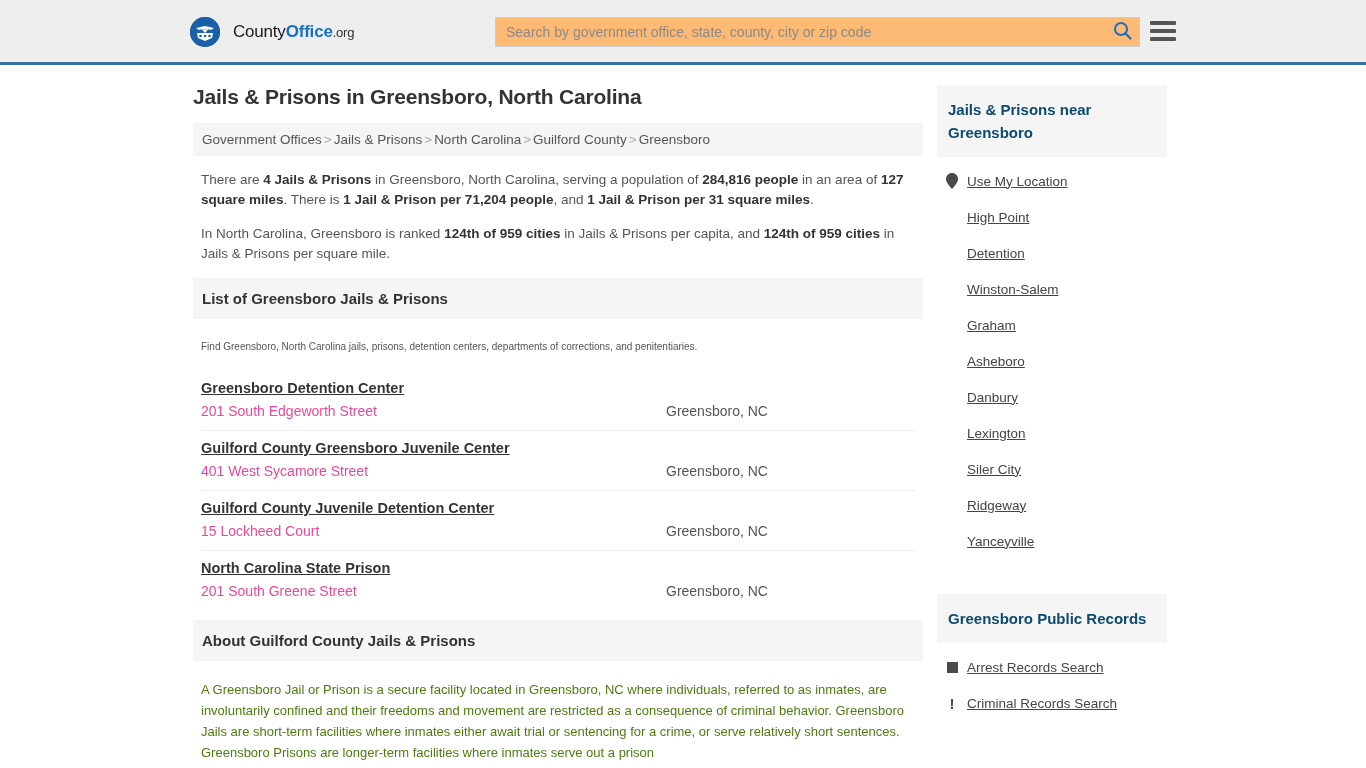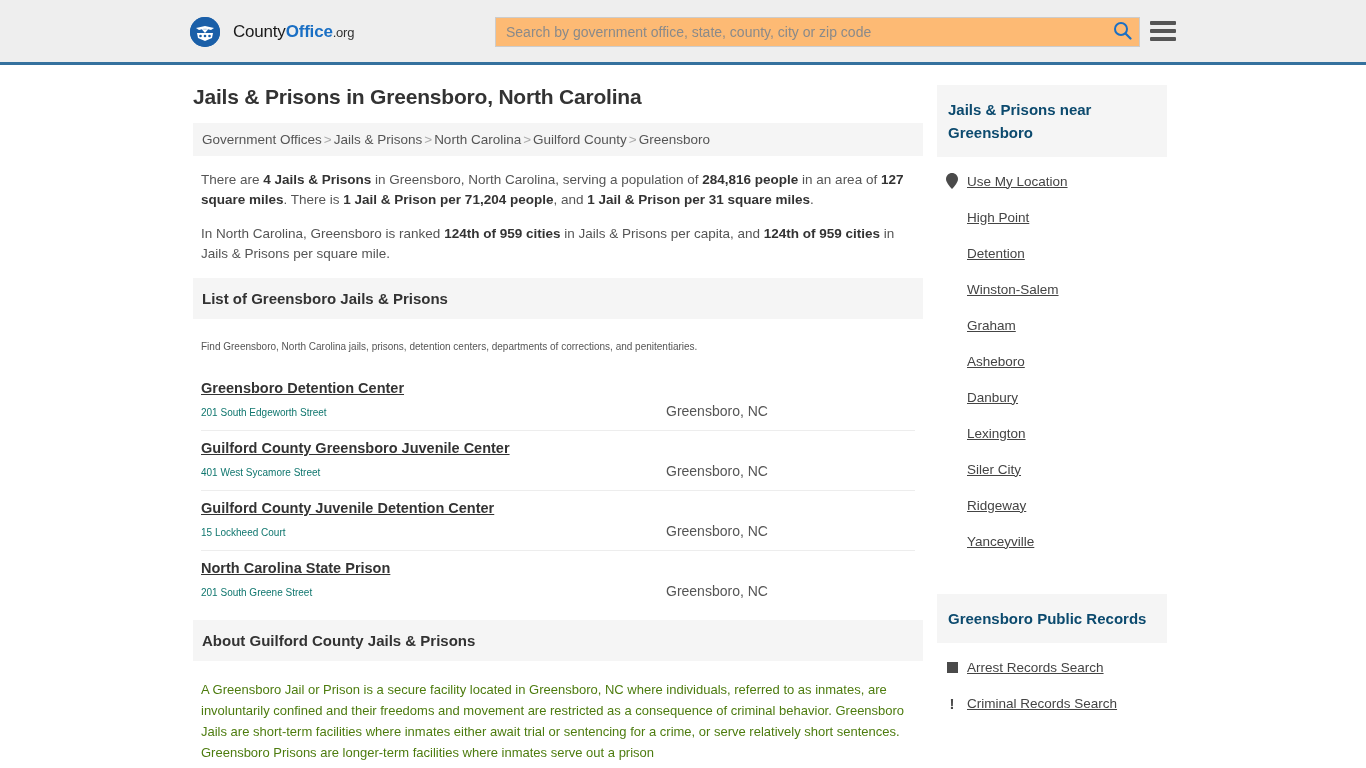--- a/index.html
+++ b/index.html
@@ -175,22 +175,22 @@
     display: inline-block;
     margin-bottom: 7px;
   }
   .listing-row {
     display: flex;
     align-items: baseline;
   }
   .listing-addr {
     width: 465px;
     flex: none;
-    font-size: 10px;
-    color: #0f766e;
+    font-size: 14px;
+    color: #ec4899;
   }
   .listing-city {
     font-size: 14px;
     color: #555555;
   }
 
   
   .about-body {
     padding: 0 8px;
     margin-top: 18px;

